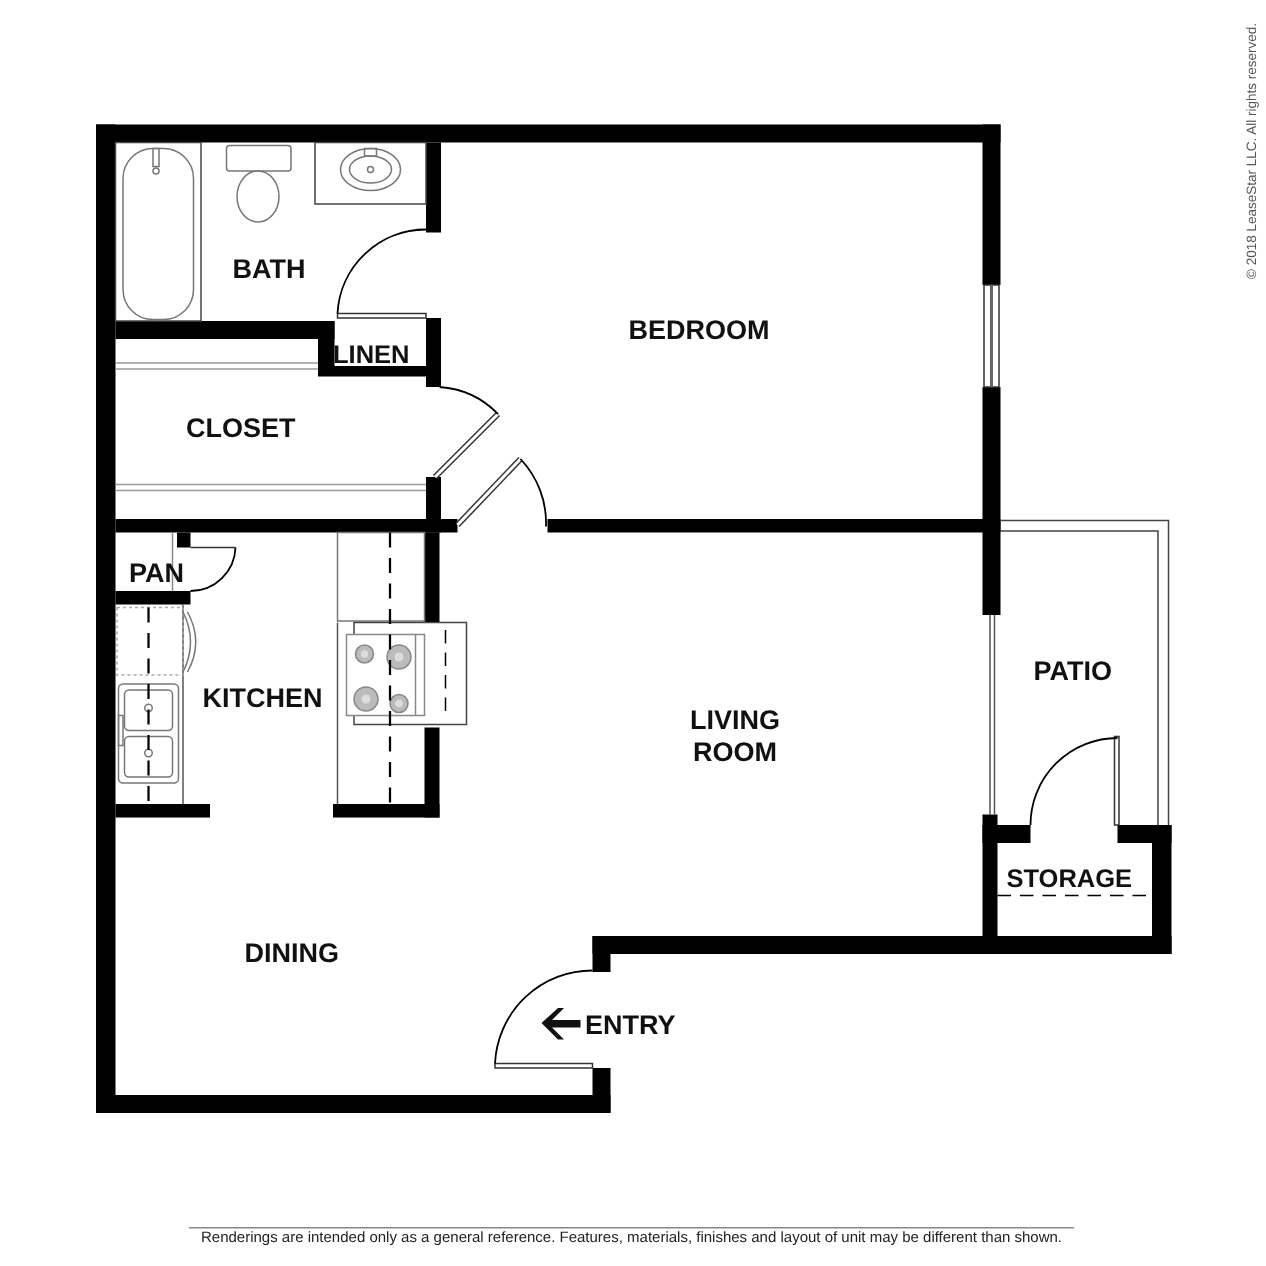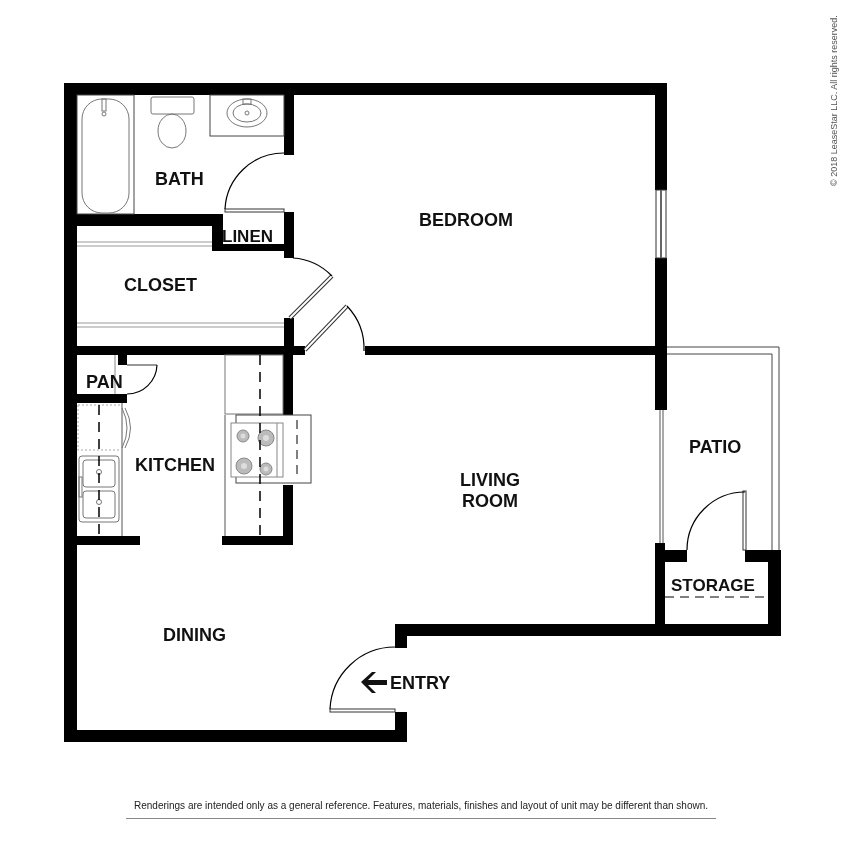--- a/index.html
+++ b/index.html
@@ -10,21 +10,21 @@
   .thin { fill: none; stroke: #444; stroke-width: 1; }
   .thin2 { fill: none; stroke: #777; stroke-width: 1; }
   .swing { fill: none; stroke: #000; stroke-width: 1.2; }
   .dash { fill: none; stroke: #000; stroke-width: 1.5; stroke-dasharray: 10 7; }
   .dash-thin { fill: none; stroke: #000; stroke-width: 1; stroke-dasharray: 9 6; }
   .burner { fill: #bbb; stroke: #888; stroke-width: 1; }
   .room-label { font-family: "Liberation Sans", sans-serif; font-weight: bold; font-size: 18px; fill: #111; }
   .copyright { position: absolute; left: 829px; top: 186px; transform-origin: 0 0; transform: rotate(-90deg);
                font-size: 9px; color: #555; white-space: nowrap; font-family: "Liberation Sans", sans-serif; }
   .rule { position: absolute; left: 126px; top: 818px; width: 590px; height: 1px; background: #888; }
-  .disclaimer { position: absolute; left: 126px; top: 800px; width: 590px; text-align: center;
+  .disclaimer { position: absolute; left: 126px; top: 820px; width: 590px; text-align: center;
                 font-size: 10px; color: #222; white-space: nowrap; font-family: "Liberation Sans", sans-serif; }
 </style>
 </head>
 <body>
 
 <svg id="plan" viewBox="0 0 844 844" xmlns="http://www.w3.org/2000/svg">
 
   <g>
 
     <rect class="wall" x="64" y="83" width="603" height="12"></rect>

